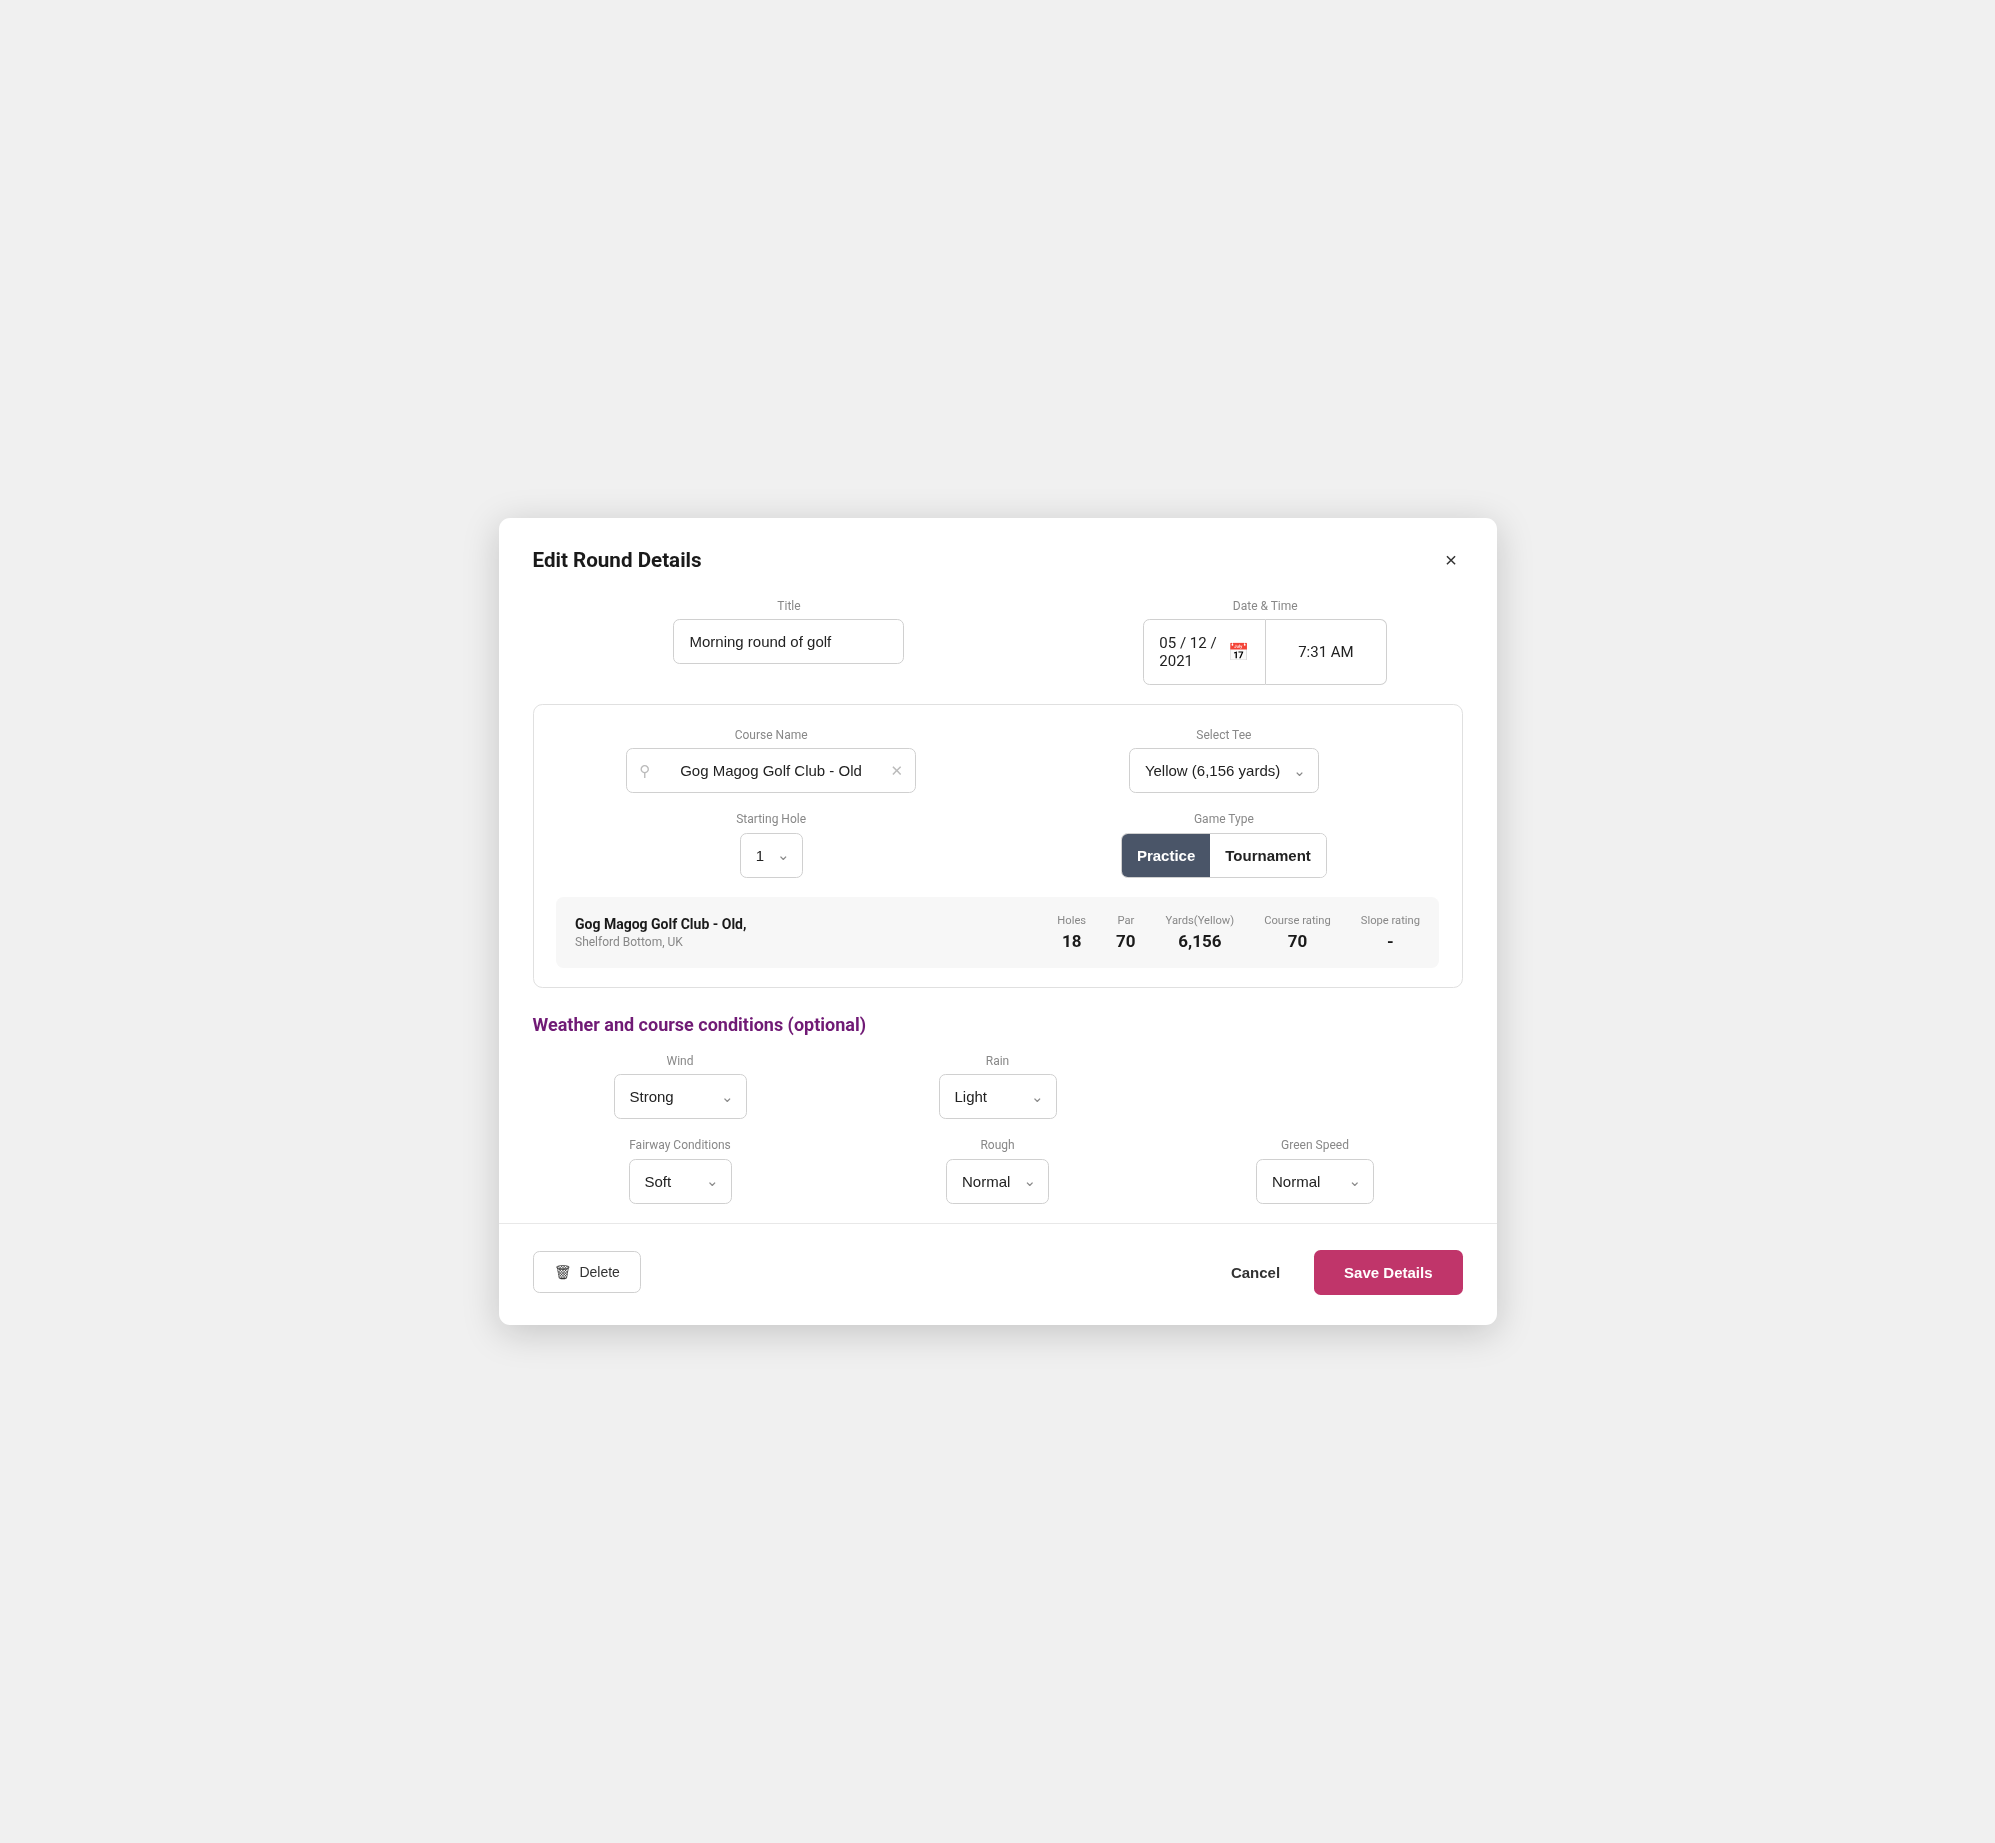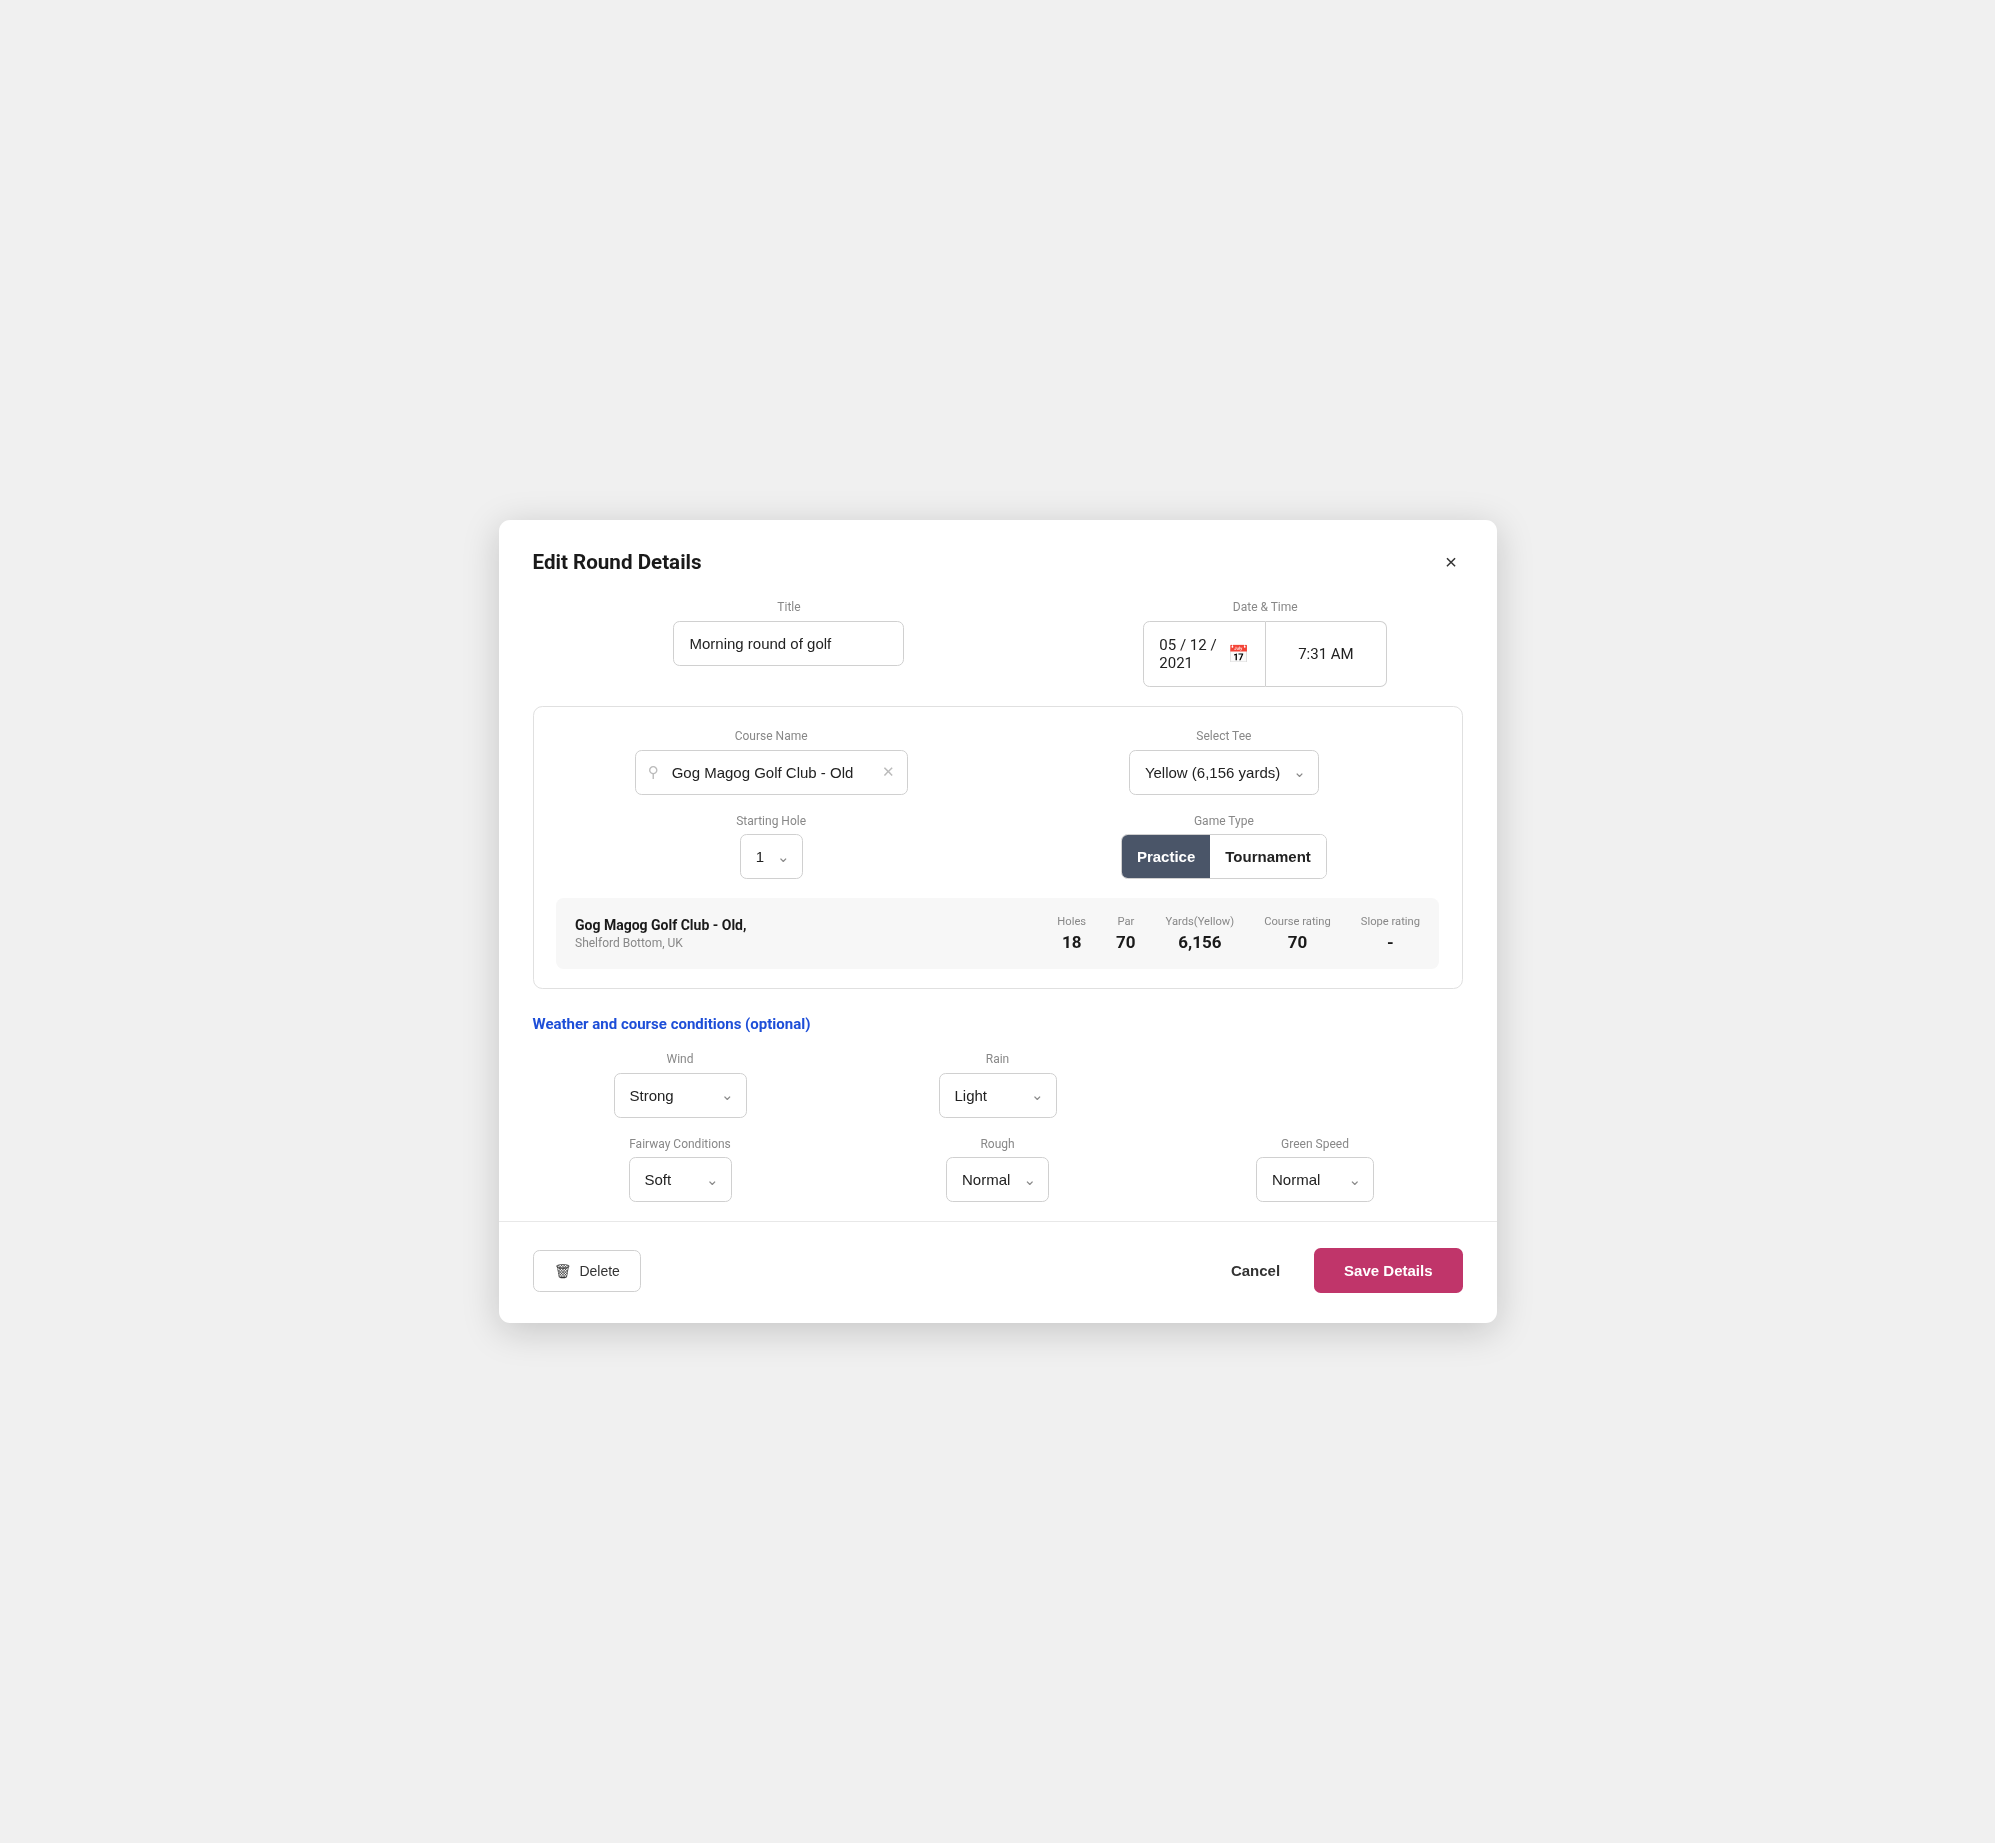--- a/index.html
+++ b/index.html
@@ -116,21 +116,21 @@
       display: flex;
       align-items: center;
     }
     .search-input-wrapper .search-icon {
       position: absolute;
       left: 13px;
       color: #bbb;
       font-size: 15px;
     }
     .search-input-wrapper input {
-      padding-left: 36px;
+      padding-left: 53px;
       padding-right: 36px;
       width: 100%;
     }
     .search-input-wrapper .clear-icon {
       position: absolute;
       right: 13px;
       color: #bbb;
       font-size: 15px;
       cursor: pointer;
     }
@@ -216,23 +216,23 @@
       font-size: 11.2px;
       color: #888;
       margin-bottom: 3.7px;
     }
     .stat-value {
       font-size: 17px;
       font-weight: 700;
       color: #1a1a1a;
     }
     .weather-section-title {
-      font-size: 15px;
-      font-weight: 700;
-      color: #1d4ed8;
+      font-size: 18px;
+      font-weight: 700;
+      color: #701a75;
       margin-bottom: 19px;
     }
     .footer-row {
       display: flex;
       align-items: center;
       justify-content: space-between;
       margin-top: 26px;
     }
     .delete-btn {
       display: flex;

